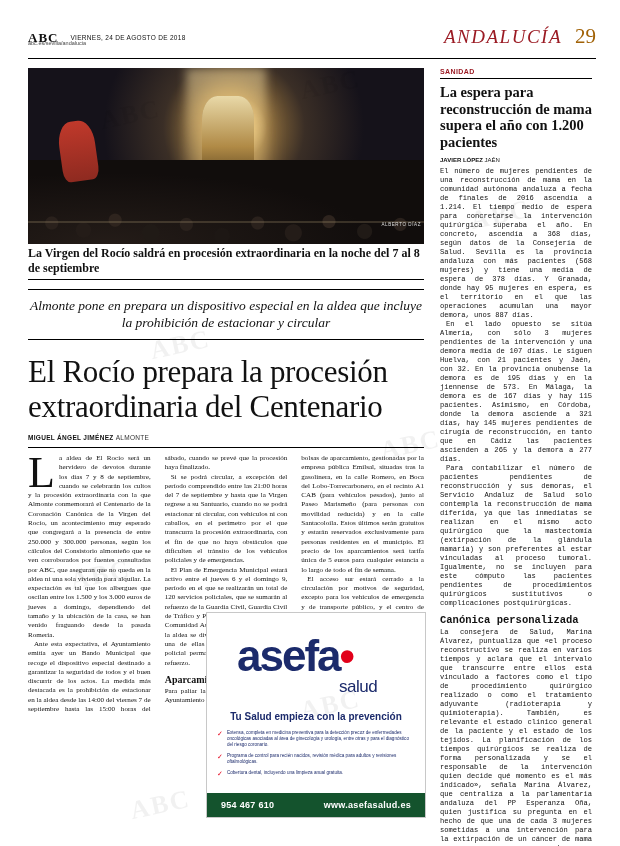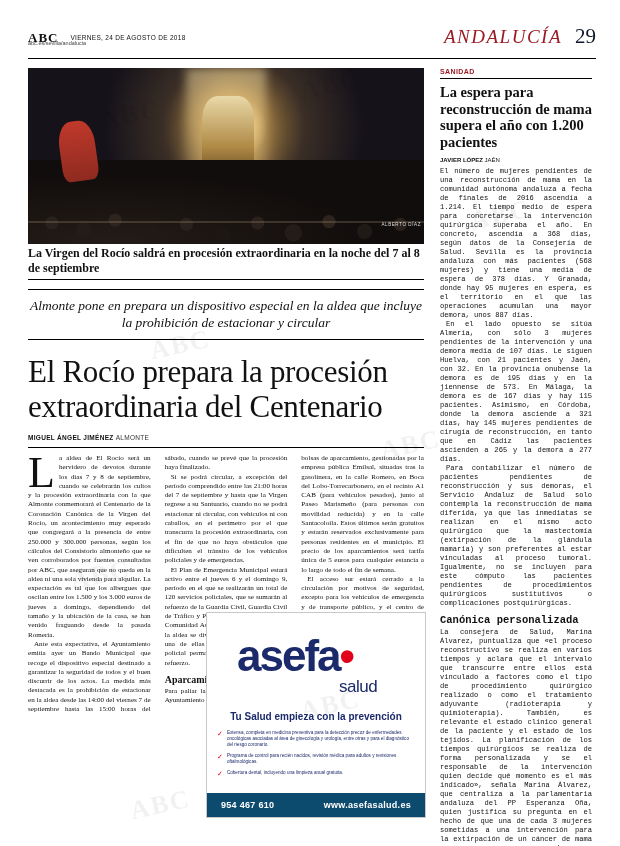--- a/index.html
+++ b/index.html
@@ -49,21 +49,21 @@
   }
   .mast-section{
     position:absolute;right:34px;top:-2px;
     font-size:19px;letter-spacing:1.5px;
     color:#9b1b24;
     font-family:"Liberation Serif", serif;
     font-style:italic;
   }
   .mast-page{
     position:absolute;right:0;top:-4px;
-    font-size:21px;color:#0f172a;
+    font-size:21px;color:#a16207;
     font-family:"Liberation Serif", serif;
   }
   .rule-top{
     position:absolute;left:28px;right:24px;top:58px;height:1px;background:#000;
   }
   
   .left-block{position:absolute;left:28px;top:68px;width:396px;}
   .right-col{position:absolute;left:440px;top:68px;width:152px;}
   
   .photo{
@@ -207,21 +207,21 @@
   .ad-item{
     display:flex;gap:4px;align-items:flex-start;margin-bottom:5px;
   }
   .tick{color:#e2001a;font-size:7px;line-height:8px;flex:0 0 auto;}
   .ad-item span.txt{
     font-family:"Liberation Sans", sans-serif;
     font-size:4.6px;line-height:6px;color:#1b2a6b;
   }
   .ad-bar{
     position:absolute;left:0;right:0;bottom:0;height:24px;
-    background:#0c4a6e;color:#fff;
+    background:#14532d;color:#fff;
     display:flex;align-items:center;justify-content:space-between;
     padding:0 14px;box-sizing:border-box;
   }
   .ad-bar span{
     font-family:"Liberation Sans", sans-serif;
     font-size:9px;font-weight:bold;letter-spacing:.3px;
   }
   
   .r-sec{
     font-family:"Liberation Sans", sans-serif;

